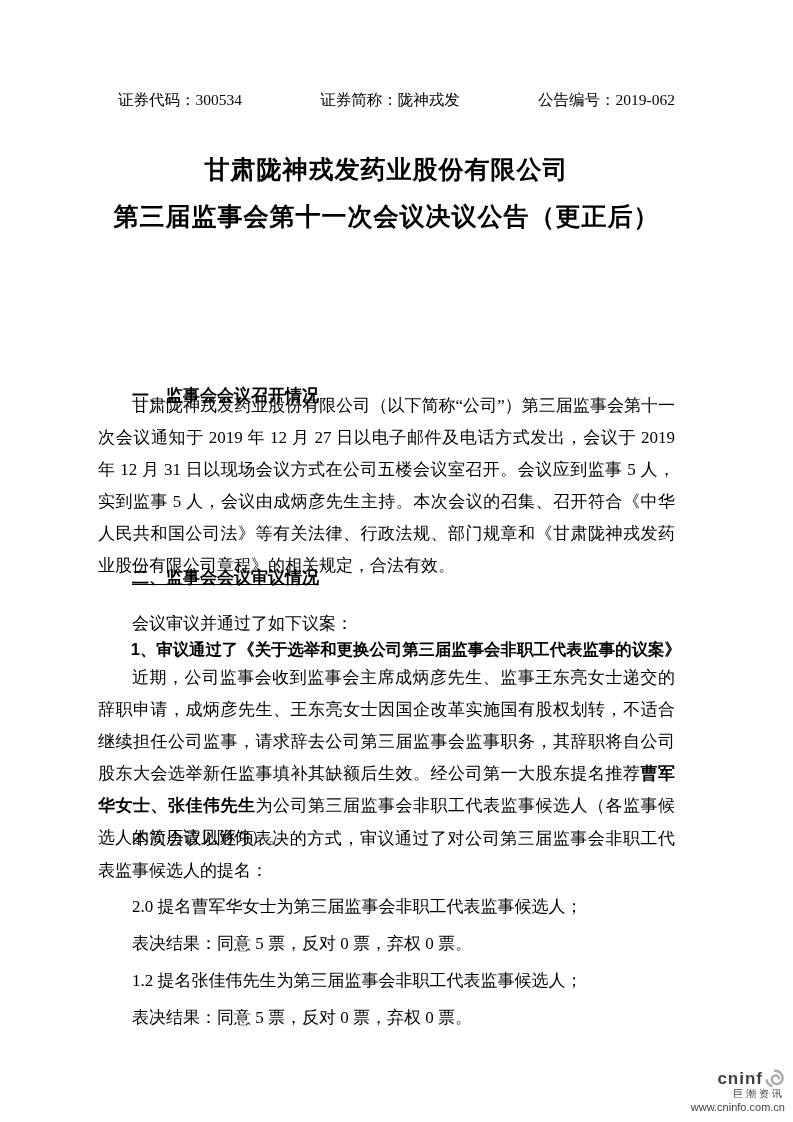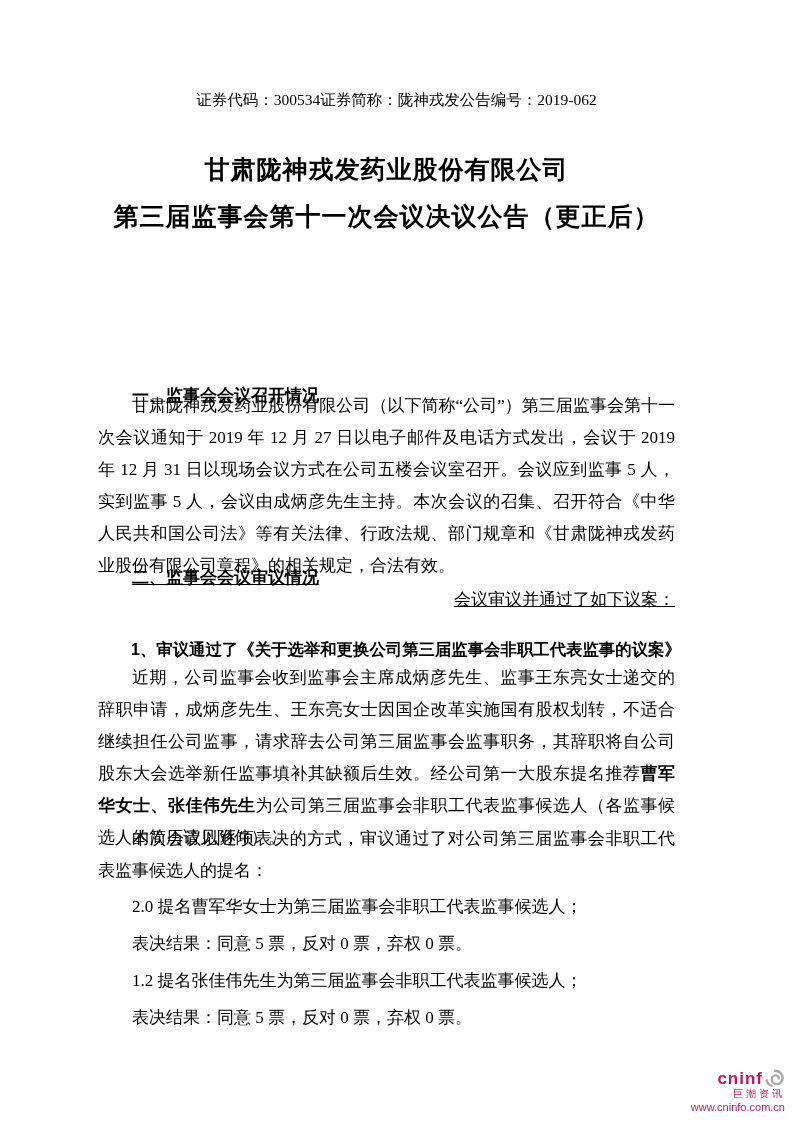--- a/index.html
+++ b/index.html
@@ -11,21 +11,21 @@
     font-family:"Liberation Serif","DejaVu Serif",serif;
     overflow:hidden;
   }
   .content {
     position:absolute; left:98px; top:0; width:577px; height:100%;
   }
   .blk { position:absolute; left:0; right:0; margin:0; }
 
   .doc-header {
     top:90px;
-    display:flex; justify-content:center;
+    display:flex; justify-content:space-between;
     font-size:15.5px;
     padding-left:20px;
   }
 
   .title {
     top:146px;
     text-align:center;
     font-weight:bold;
     font-size:25px;
     line-height:47px;
@@ -53,36 +53,36 @@
     font-weight:bold;
     font-size:17px;
     line-height:37px;
     text-indent:2em;
     text-align:justify;
   }
 
   #s1h  { top:344px;margin-top:40px; }
   #s1p  { top:390px; }
   #s2h  { top:566px;text-decoration:underline; }
-  #s2i  { top:584px; text-align:right;text-decoration:underline; }
+  #s2i  { top:608px; text-align:left; }
   #i1h  { top:637px; white-space:nowrap; font-size:16.4px; }
   #i1p1 { top:662px; }
   #i1p2 { top:823px; }
   #subs { top:888px; }
   #subs p { margin:0; line-height:37px; text-indent:2em; text-align:left; }
 
   .bold-inline {
     font-family:"Liberation Sans","DejaVu Sans",sans-serif;
     font-weight:bold;
   }
 
   .watermark {
     position:absolute; right:8px; bottom:7px;
     text-align:right;
-    color:#be185d;
+    color:#404040;
     font-family:"Liberation Sans","DejaVu Sans",sans-serif;
     line-height:1.25;
   }
   .wm-brand {
     display:flex; align-items:center; justify-content:flex-end;
     font-size:17px; font-weight:bold; letter-spacing:1px;
   }
   .wm-brand svg { margin-left:1px; display:block; }
   .wm-cn  { font-size:10px; letter-spacing:3px; margin-top:-1px; }
   .wm-url { font-size:11px; margin-top:1px; }

